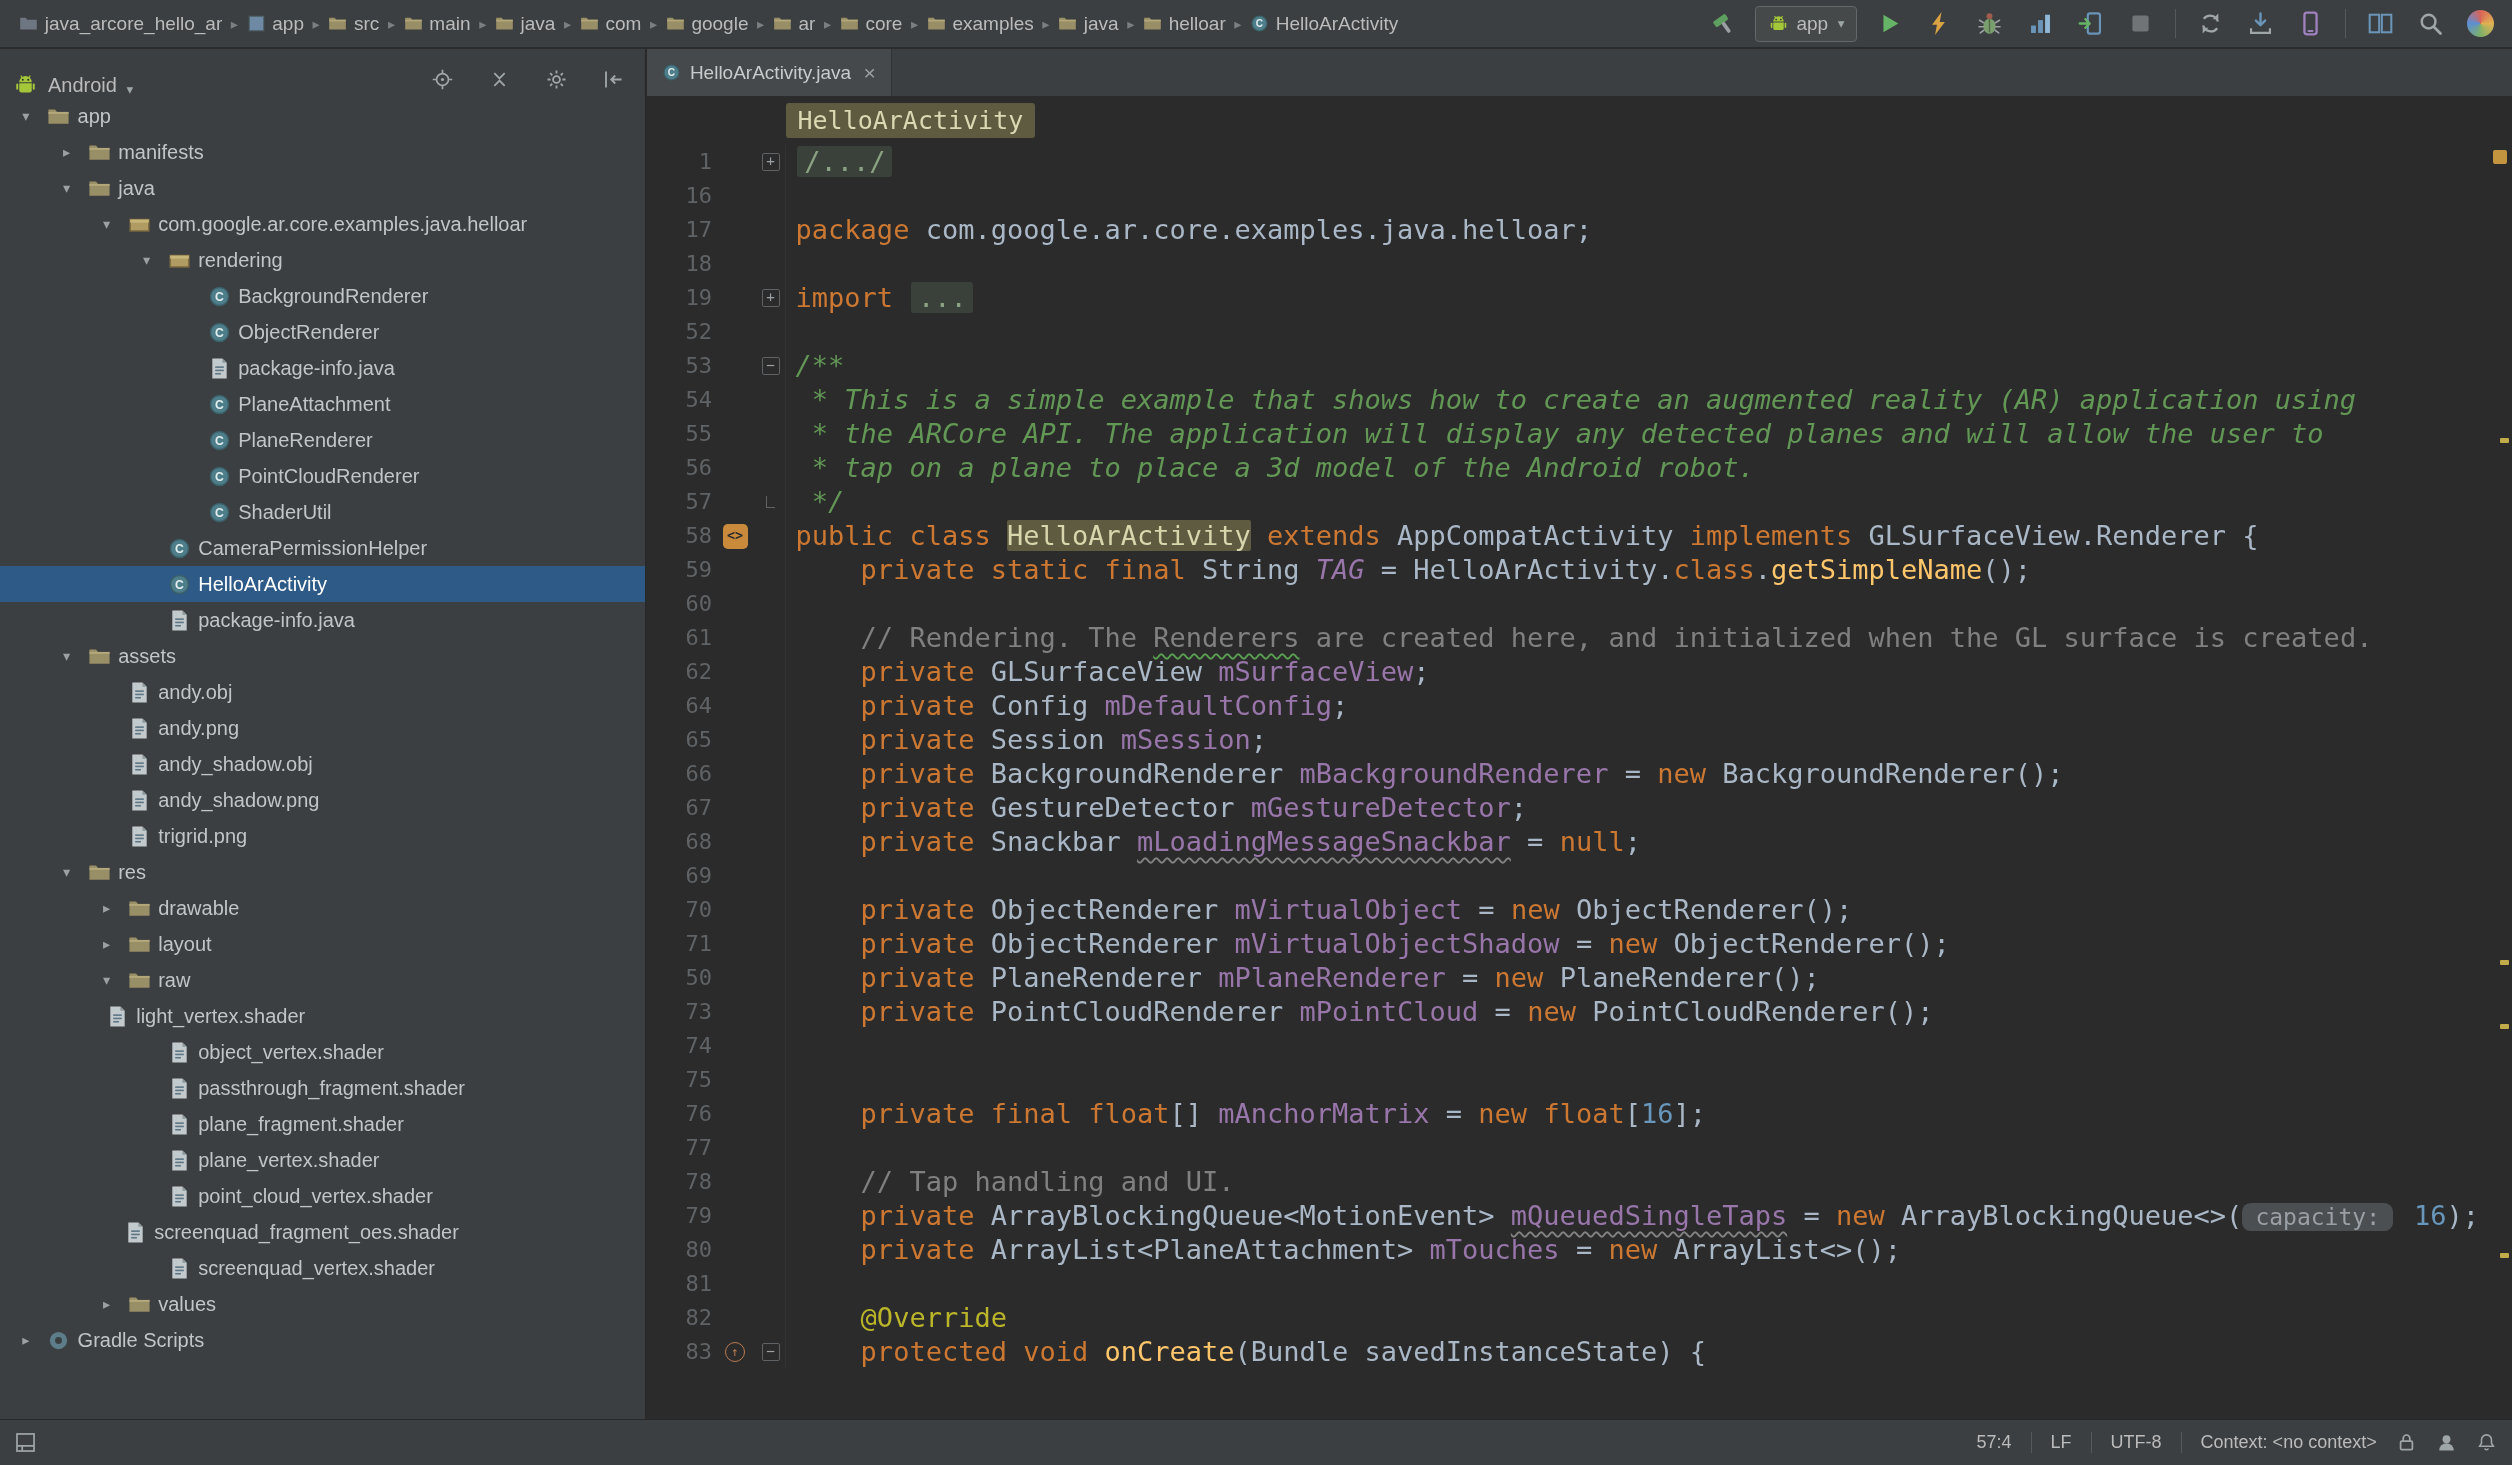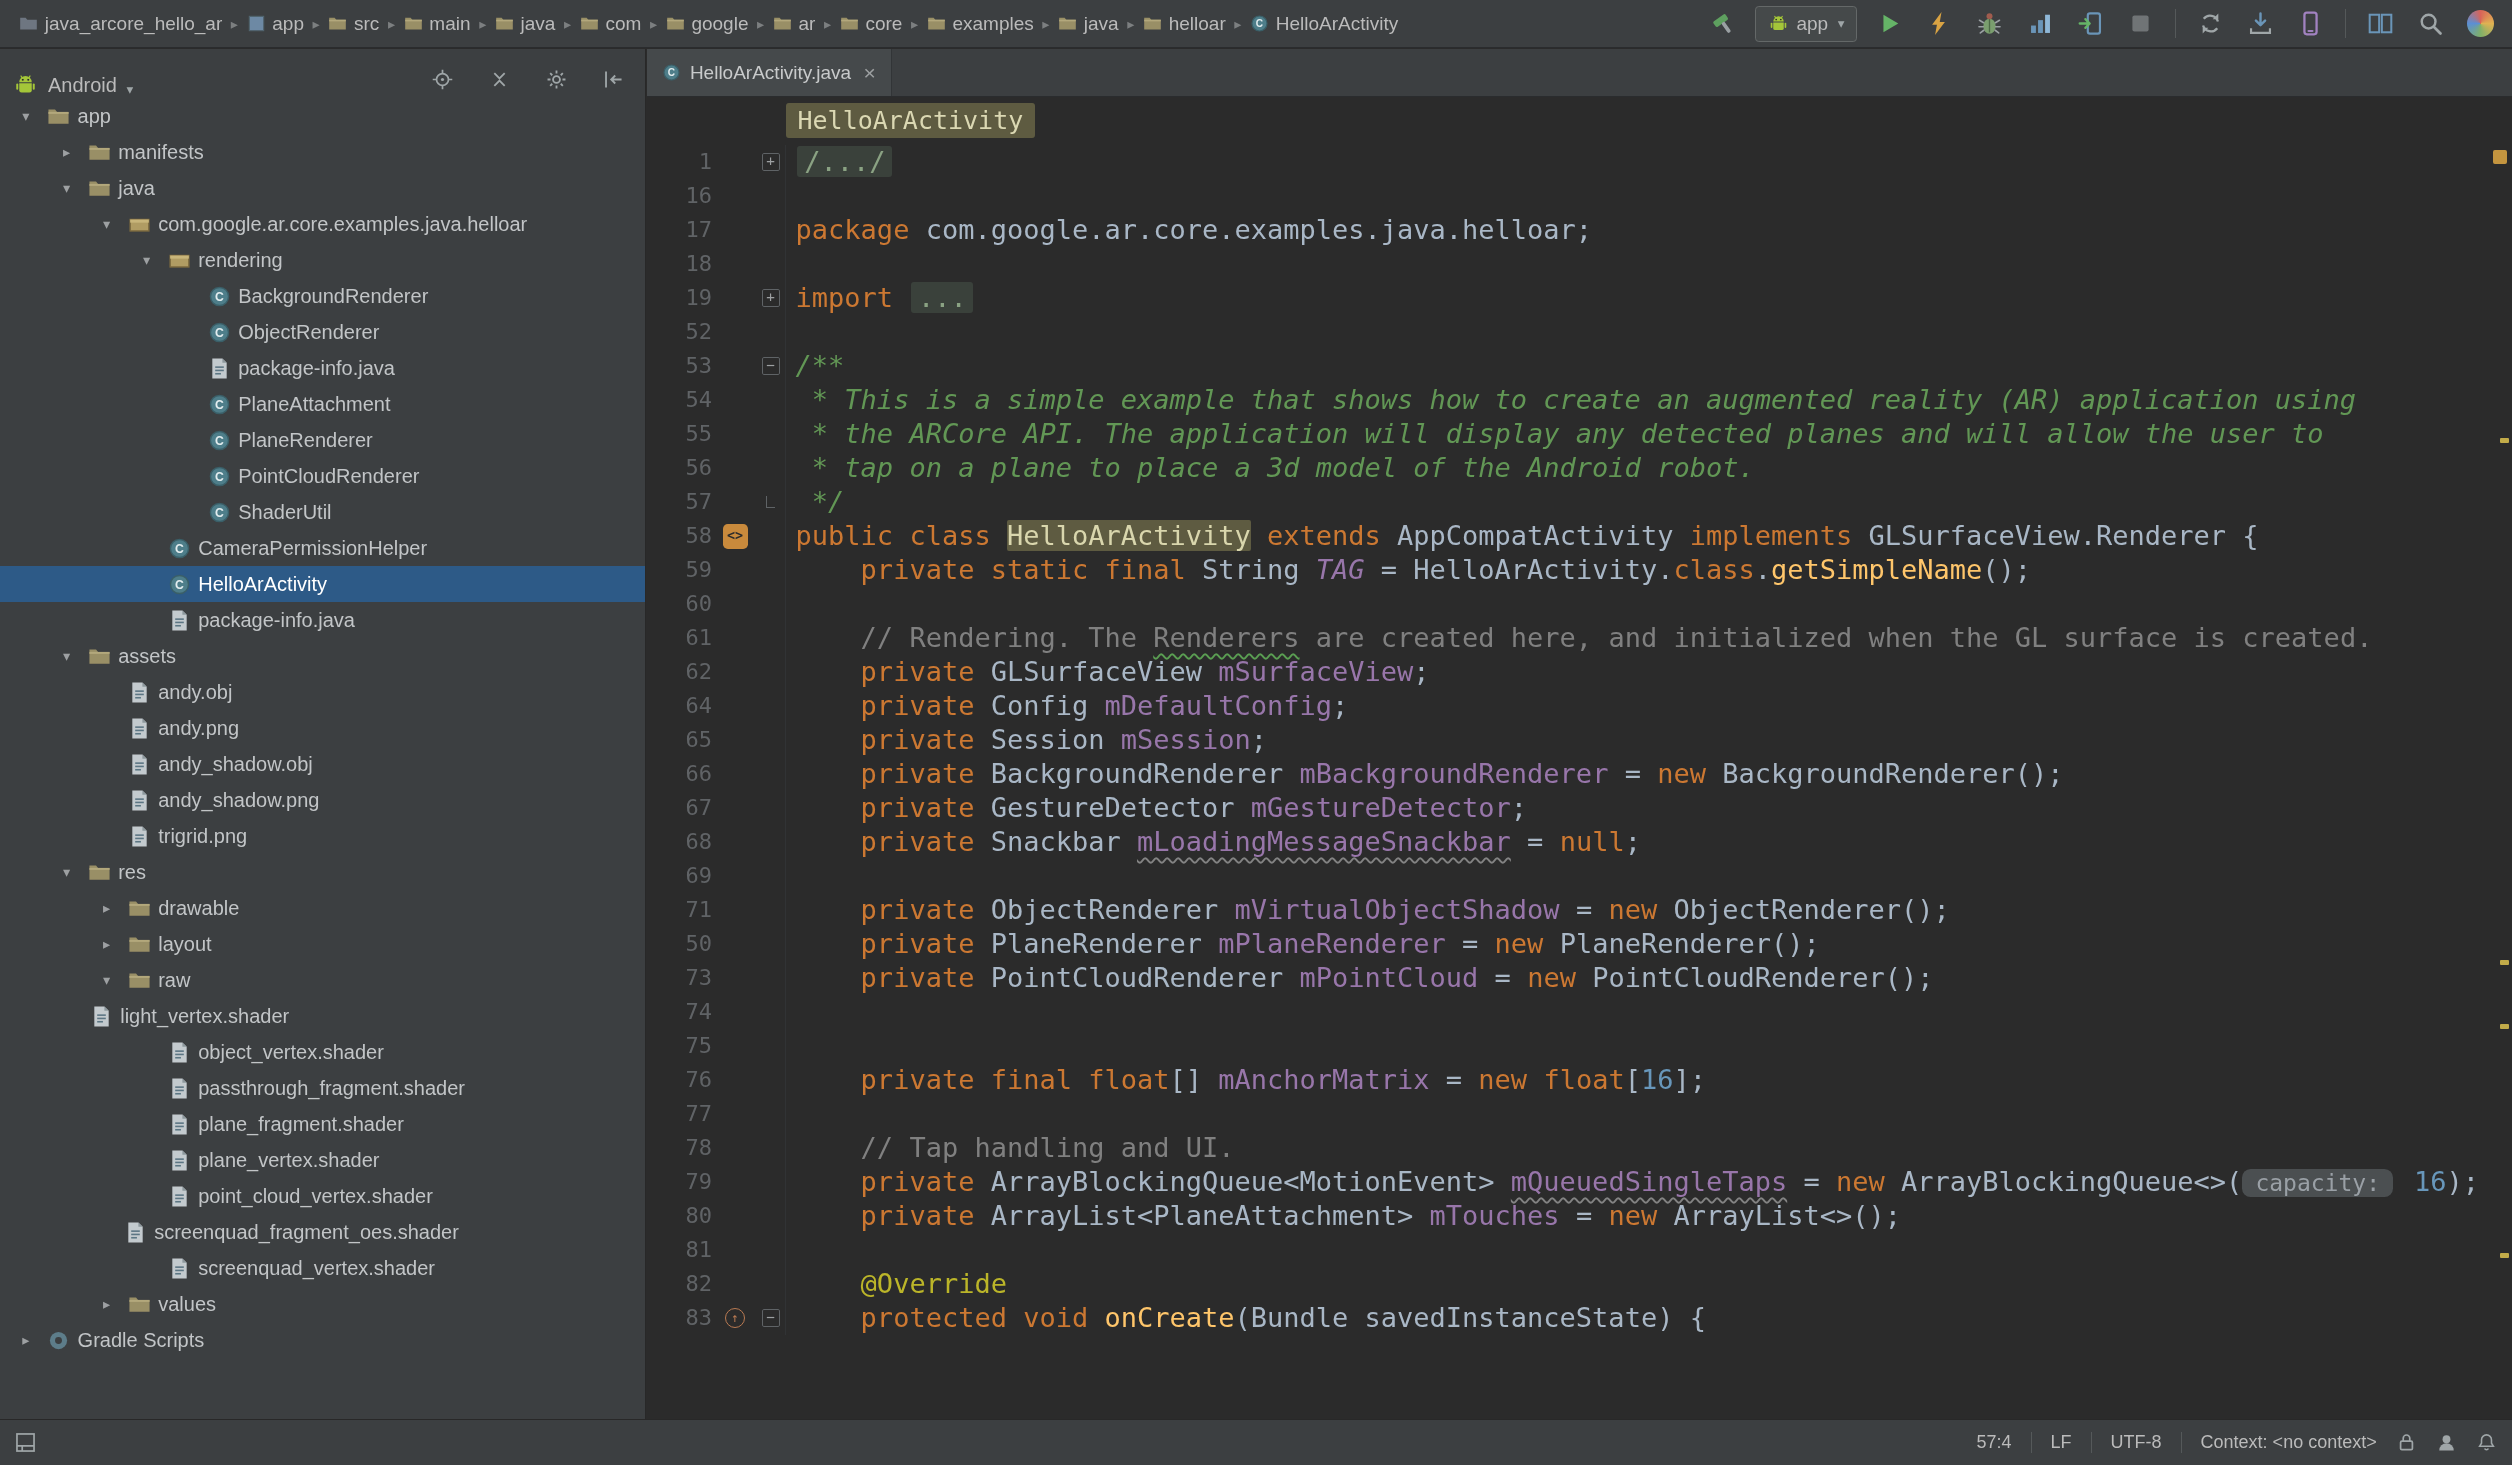--- a/index.html
+++ b/index.html
@@ -666,21 +666,21 @@
       <div class="trow" style="padding-left: 93px;">
         <span class="tarrow">▾</span>
         <span class="icn">
           <svg viewBox="0 0 16 16">
             <path fill="#998f66" d="M1 3.2h4.6l1.4 1.6H15v8.2H1z"></path>
             <path fill="#b3a87c" d="M1 4.8h14v1.4H1z"></path>
           </svg>
         </span>
         <span class="tlabel">raw</span>
       </div>
-      <div class="trow" style="padding-left: 55px;">
+      <div class="trow" style="padding-left: 71px;">
         <span class="tarrow"></span>
         <span class="icn">
           <svg viewBox="0 0 16 16">
             <path fill="#c3cace" d="M3 1h7l3 3v11H3z"></path>
             <path fill="#8d989d" d="M10 1l3 3h-3z"></path>
             <rect x="5" y="6.5" width="6" height="1.1" fill="#5c7684"></rect>
             <rect x="5" y="8.8" width="6" height="1.1" fill="#5c7684"></rect>
             <rect x="5" y="11.1" width="4" height="1.1" fill="#5c7684"></rect>
           </svg>
         </span>
@@ -995,20 +995,28 @@
         </span>
         <span class="ltext"><span class="tok tok-k">    private </span><span class="tok tok-t">Snackbar </span><span class="tok tok-fu">mLoadingMessageSnackbar</span><span class="tok tok-t"> = </span><span class="tok tok-k">null</span><span class="tok tok-t">;</span></span>
       </div>
       <div class="cline">
         <span class="gut">
           <span class="gnum">69</span>
           <span class="gicon"></span>
           <span class="gfold"></span>
         </span>
         <span class="ltext"></span>
+      </div>
+      <div class="cline">
+        <span class="gut">
+          <span class="gnum">70</span>
+          <span class="gicon"></span>
+          <span class="gfold"></span>
+        </span>
+        <span class="ltext"><span class="tok tok-k">    private </span><span class="tok tok-t">ObjectRenderer </span><span class="tok tok-f">mVirtualObject</span><span class="tok tok-t"> = </span><span class="tok tok-k">new </span><span class="tok tok-t">ObjectRenderer();</span></span>
       </div>
       <div class="cline">
         <span class="gut">
           <span class="gnum">71</span>
           <span class="gicon"></span>
           <span class="gfold"></span>
         </span>
         <span class="ltext"><span class="tok tok-k">    private </span><span class="tok tok-t">ObjectRenderer </span><span class="tok tok-f">mVirtualObjectShadow</span><span class="tok tok-t"> = </span><span class="tok tok-k">new </span><span class="tok tok-t">ObjectRenderer();</span></span>
       </div>
       <div class="cline">

